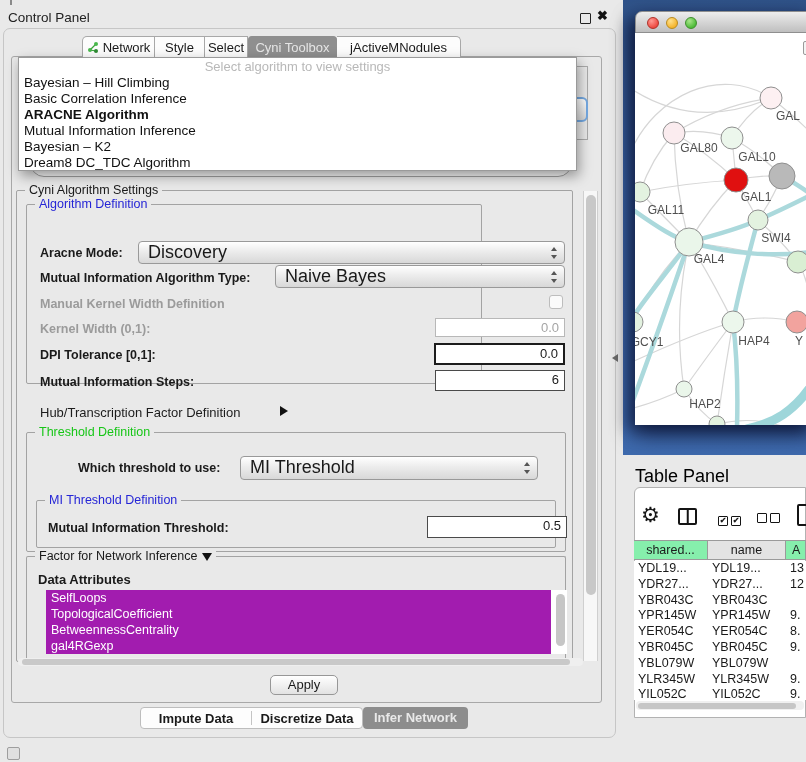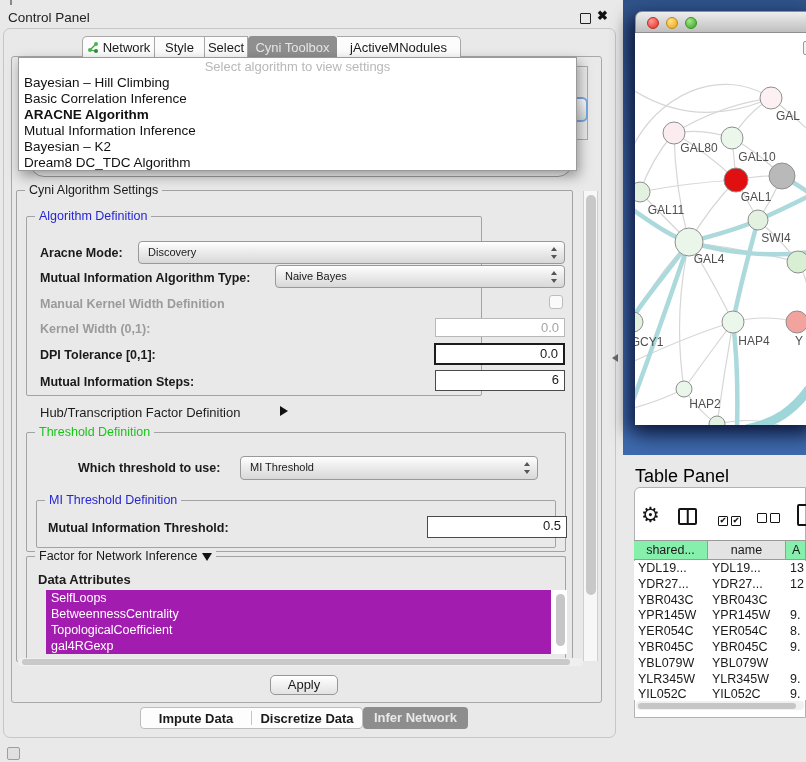--- a/index.html
+++ b/index.html
@@ -41,21 +41,21 @@
 
   
   .group { border:1px solid #a3a3a3; border-radius:2px; }
   .gtitle { position:absolute; top:-8px; left:8px; background:#e9e9e9; padding:0 4px; font-size:12.5px; white-space:nowrap; }
   .blue { color:#2525d6; } .green { color:#17c617; }
 
   .lbl { font-size:12.5px; font-weight:bold; white-space:nowrap; }
   .lbl.dis { color:#9b9b9b; }
   .plain { font-size:13px; color:#1c1c1c; white-space:nowrap; }
 
-  .combo { border:1px solid #999; border-radius:4px; background:linear-gradient(#ffffff,#ececec 45%,#d8d8d8); font-size:11px; line-height:21px; padding-left:9px; }
+  .combo { border:1px solid #999; border-radius:4px; background:linear-gradient(#ffffff,#ececec 45%,#d8d8d8); font-size:18px; line-height:21px; padding-left:9px; }
   .stepper { position:absolute; right:6px; top:50%; width:7px; height:12px; transform:translateY(-50%); }
   .stepper i { position:absolute; left:0; width:0; height:0; border-left:3.5px solid transparent; border-right:3.5px solid transparent; }
   .stepper .up { top:0; border-bottom:4.5px solid #555; }
   .stepper .dn { bottom:0; border-top:4.5px solid #555; }
 
   .field { background:#fff; font-size:13px; text-align:right; padding:1px 5px 0 0; }
   .f-dis { border:1px solid #b8b8b8; color:#a5a5a5; }
   .f-strong { border:2px solid #1c1c1c; }
   .f-norm { border:1px solid #4a4a4a; }
   .checkbox { border:1px solid #bdbdbd; border-radius:3px; background:#fafafa; }
@@ -164,21 +164,21 @@
       </div>
   </div>
 
   <div class="abs group" style="left:16px;top:190px;width:557px;height:472px;">
     <span class="gtitle">Cyni Algorithm Settings</span>
   </div>
   <div class="abs vscroll" style="left:583px;top:191px;width:15px;height:470px;">
     <div class="vthumb abs" style="left:2px;top:4px;width:10px;height:400px;"></div>
   </div>
 
-  <div class="abs group" style="left:26px;top:216px;width:456px;height:180px;">
+  <div class="abs group" style="left:26px;top:204px;width:456px;height:180px;">
     <span class="gtitle blue">Algorithm Definition</span>
   </div>
   <div class="abs lbl" style="left:40px;top:246px;">Aracne Mode:</div>
   <div class="abs combo" style="left:138px;top:241px;width:427px;height:23px;">
     <span>Discovery</span>
     <span class="stepper">
         <i class="up"></i>
         <i class="dn"></i>
       </span>
   </div>
@@ -220,22 +220,22 @@
   <div class="abs field f-norm" style="left:427px;top:516px;width:140px;height:22px;">0.5</div>
 
   <div class="abs group" style="left:26px;top:556px;width:540px;height:106px;border-bottom:none;">
     <span class="gtitle"><span>Factor for Network Inference</span><span class="tri-down"></span></span>
   </div>
   <div class="abs lbl" style="left:38px;top:572px;font-size:13px;">Data Attributes</div>
   <div class="abs attr-list" style="left:46px;top:590px;width:521px;height:64px;">
     <div class="attr-items">
 
     <div class="attr-item"><span>SelfLoops</span></div>
+        <div class="attr-item"><span>TopologicalCoefficient</span></div>
         <div class="attr-item"><span>BetweennessCentrality</span></div>
-        <div class="attr-item"><span>TopologicalCoefficient</span></div>
         <div class="attr-item"><span>gal4RGexp</span></div>
       </div>
     <div class="list-vthumb"></div>
   </div>
   <div class="abs hscroll" style="left:18px;top:658px;width:565px;height:8px;">
     <div class="hthumb abs" style="left:4px;top:1px;width:548px;height:6px;"></div>
   </div>
 
   <div class="abs apply-btn">Apply</div>
 

